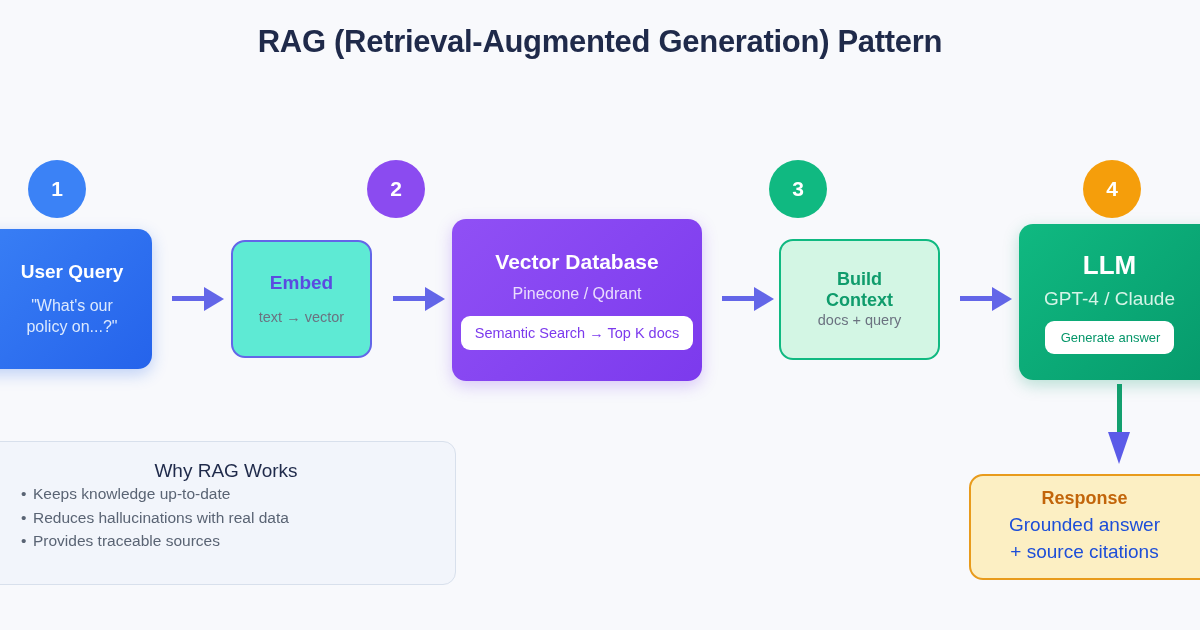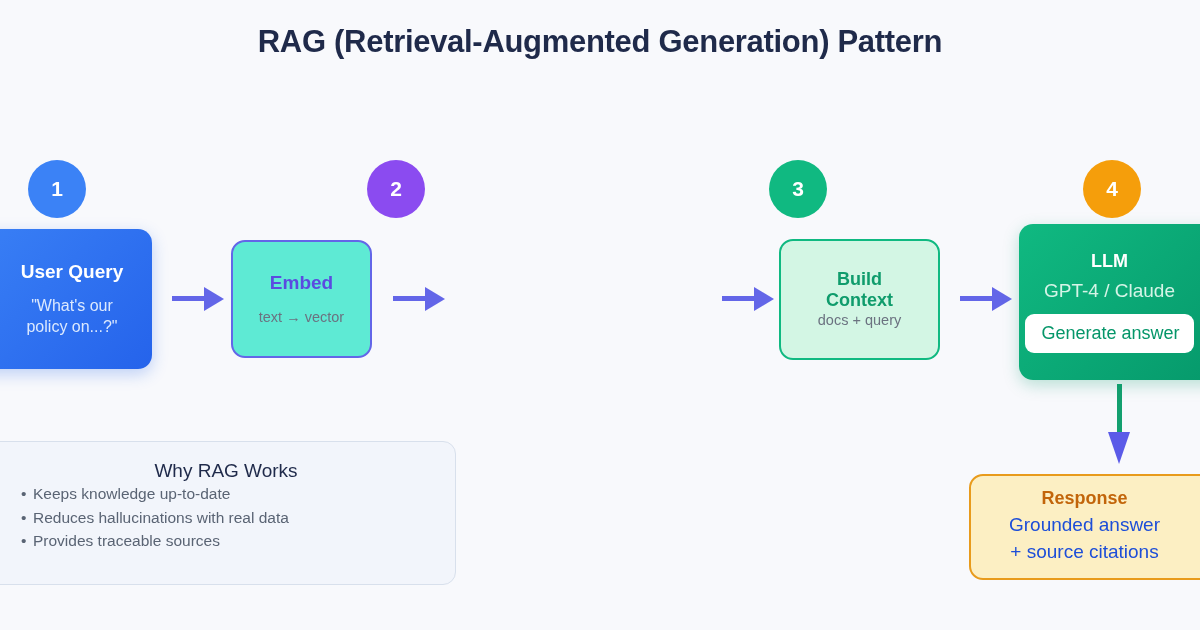--- a/index.html
+++ b/index.html
@@ -164,30 +164,30 @@
   #node-llm {
     left: 1019px;
     top: 224px;
     width: 232px;
     height: 156px;
     background: linear-gradient(135deg, #10B981 0%, #059669 100%);
     box-shadow: 0 5px 16px rgba(5, 150, 105, 0.26);
     padding-right: 51px;
   }
   #node-llm .n-title {
-    font-size: 18px;
+    font-size: 26px;
     color: #FFFFFF;
     margin-bottom: 7px;
   }
   #node-llm .n-sub {
     font-size: 19px;
     color: #D5F4E7;
     margin-bottom: 10px;
   }
-  #node-llm .pill { color: #059669; font-size: 18px; padding-left: 16px; }
+  #node-llm .pill { color: #059669; font-size: 13px; padding-left: 16px; }
 
   
   #node-response {
     left: 969px;
     top: 474px;
     width: 282px;
     height: 106px;
     background: #FCEFC3;
     border: 2.5px solid #E89B1C;
     padding-right: 51px;
@@ -324,20 +324,25 @@
   <div class="node" id="node-embed">
     <div class="n-title">Embed</div>
     <div class="n-sub">text → vector</div>
   </div>
 
   <div class="arrow-h" style="left:393px; top:287px; width:52px;">
     <div class="shaft" style="width:34px;"></div>
     <div class="head" style="left:32px;"></div>
   </div>
 
+  <div class="node" id="node-vector-db">
+    <div class="n-title">Vector Database</div>
+    <div class="n-sub">Pinecone / Qdrant</div>
+    <div class="pill">Semantic Search → Top K docs</div>
+  </div>
 
   <div class="arrow-h" style="left:722px; top:287px; width:52px;">
     <div class="shaft" style="width:34px;"></div>
     <div class="head" style="left:32px;"></div>
   </div>
 
   <div class="node" id="node-build-context">
     <div class="n-title">
       <div>Build</div>
       <div>Context</div>

